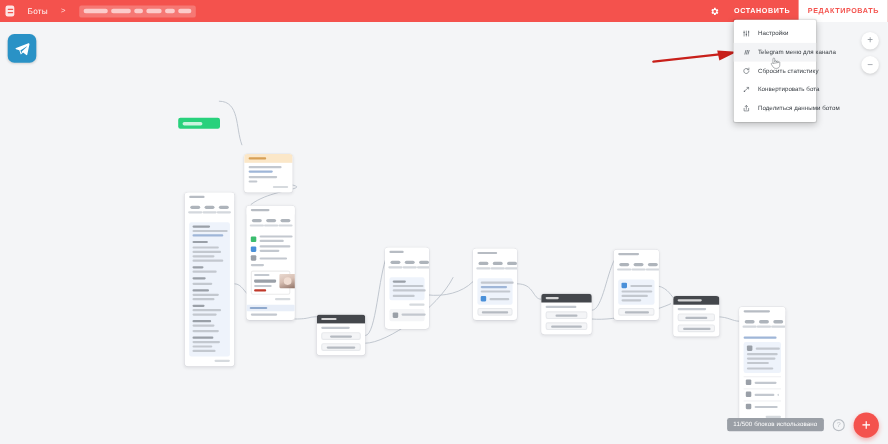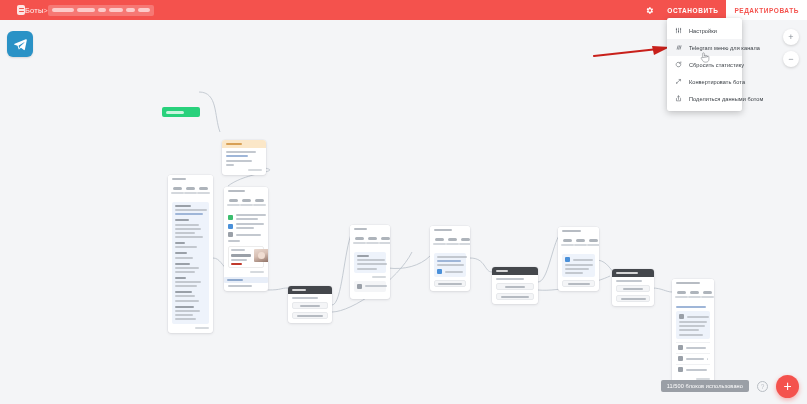--- a/index.html
+++ b/index.html
@@ -12,21 +12,21 @@
   }
   #app { position: relative; width: 807px; height: 404px; overflow: hidden; background: #f4f5f7; }
 
   
   .topbar {
     position: absolute; top: 0; left: 0; width: 807px; height: 20px;
     background: #f4524d;
     display: flex; align-items: center;
     z-index: 40;
   }
-  .tb-left { display: flex; align-items: center; gap: 0; padding-left: 5px; flex: 1; min-width: 0; margin-left: 12px; }
+  .tb-left { display: flex; align-items: center; gap: 12px; padding-left: 5px; flex: 1; min-width: 0; }
   .bot-glyph {
     width: 8px; height: 10px; border-radius: 2px;
     background: #fff; opacity: .85;
     position: relative; flex: none;
   }
   .bot-glyph::after {
     content: ""; position: absolute; left: 1.5px; top: 2.5px;
     width: 5px; height: 1.5px; background: #f4524d; border-radius: 1px;
     box-shadow: 0 3px 0 #f4524d;
   }

